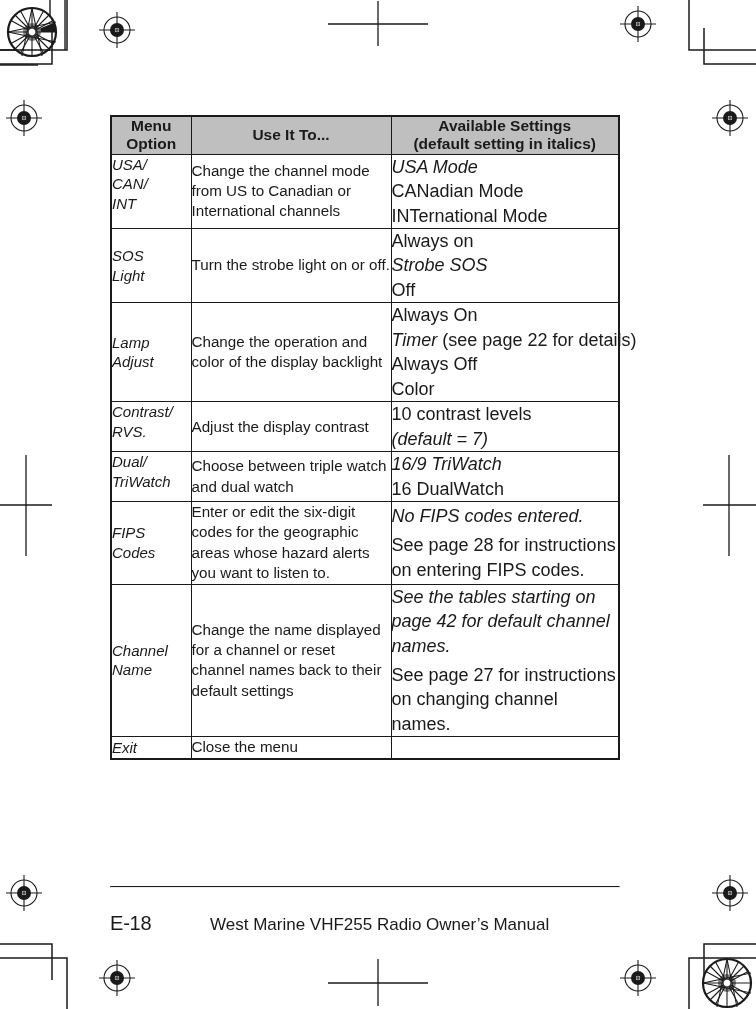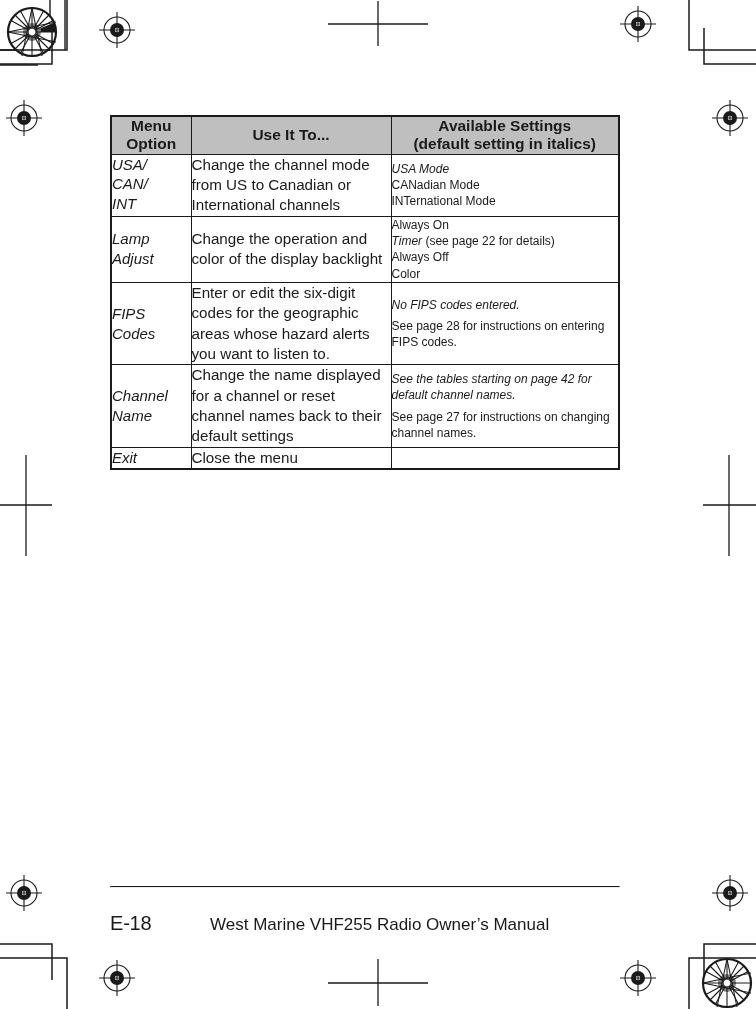--- a/index.html
+++ b/index.html
@@ -73,21 +73,21 @@
   td.opt.topal { vertical-align: top; }
 
   td.use {
     font-size: 15.2px;
     line-height: 1.34;
     padding: 7px 6px 7px 9px;
     vertical-align: middle;
   }
 
   td.settings {
-    font-size: 12px;
+    font-size: 18px;
     line-height: 1.36;
     padding: 7px 5px 7px 8px;
     vertical-align: middle;
     margin-left: 32px;
   }
 
   td.settings .line { display: block; white-space: nowrap; }
   td.settings .para { display: block; }
   td.settings .para + .para { margin-top: 5px; }
   .ital { font-style: italic; }
@@ -321,36 +321,70 @@
           <span>INT</span>
         </td>
         <td class="use">Change the channel mode from US to Canadian or International channels</td>
         <td class="settings">
           <span class="line ital">USA Mode</span>
           <span class="line">CANadian Mode</span>
           <span class="line">INTernational Mode</span>
         </td>
       </tr>
 
+      <tr>
+        <td class="opt">
+          <span>SOS</span><br>
+          <span>Light</span>
+        </td>
+        <td class="use">Turn the strobe light on or off.</td>
+        <td class="settings">
+          <span class="line">Always on</span>
+          <span class="line ital">Strobe SOS</span>
+          <span class="line">Off</span>
+        </td>
+      </tr>
 
       <tr>
         <td class="opt">
           <span>Lamp</span><br>
           <span>Adjust</span>
         </td>
         <td class="use">Change the operation and color of the display backlight</td>
         <td class="settings">
           <span class="line">Always On</span>
           <span class="line"><span class="ital">Timer</span><span> (see page 22 for details)</span></span>
           <span class="line">Always Off</span>
           <span class="line">Color</span>
         </td>
       </tr>
 
-
+      <tr>
+        <td class="opt topal">
+          <span>Contrast/</span><br>
+          <span>RVS.</span>
+        </td>
+        <td class="use">Adjust the display contrast</td>
+        <td class="settings">
+          <span class="line">10 contrast levels</span>
+          <span class="line ital">(default = 7)</span>
+        </td>
+      </tr>
+
+      <tr>
+        <td class="opt topal">
+          <span>Dual/</span><br>
+          <span>TriWatch</span>
+        </td>
+        <td class="use">Choose between triple watch and dual watch</td>
+        <td class="settings">
+          <span class="line ital">16/9 TriWatch</span>
+          <span class="line">16 DualWatch</span>
+        </td>
+      </tr>
 
 
       <tr>
         <td class="opt">
           <span>FIPS</span><br>
           <span>Codes</span>
         </td>
         <td class="use">Enter or edit the six-digit codes for the geographic areas whose hazard alerts you want to listen to.</td>
         <td class="settings">
           <span class="para ital">No FIPS codes entered.</span>

